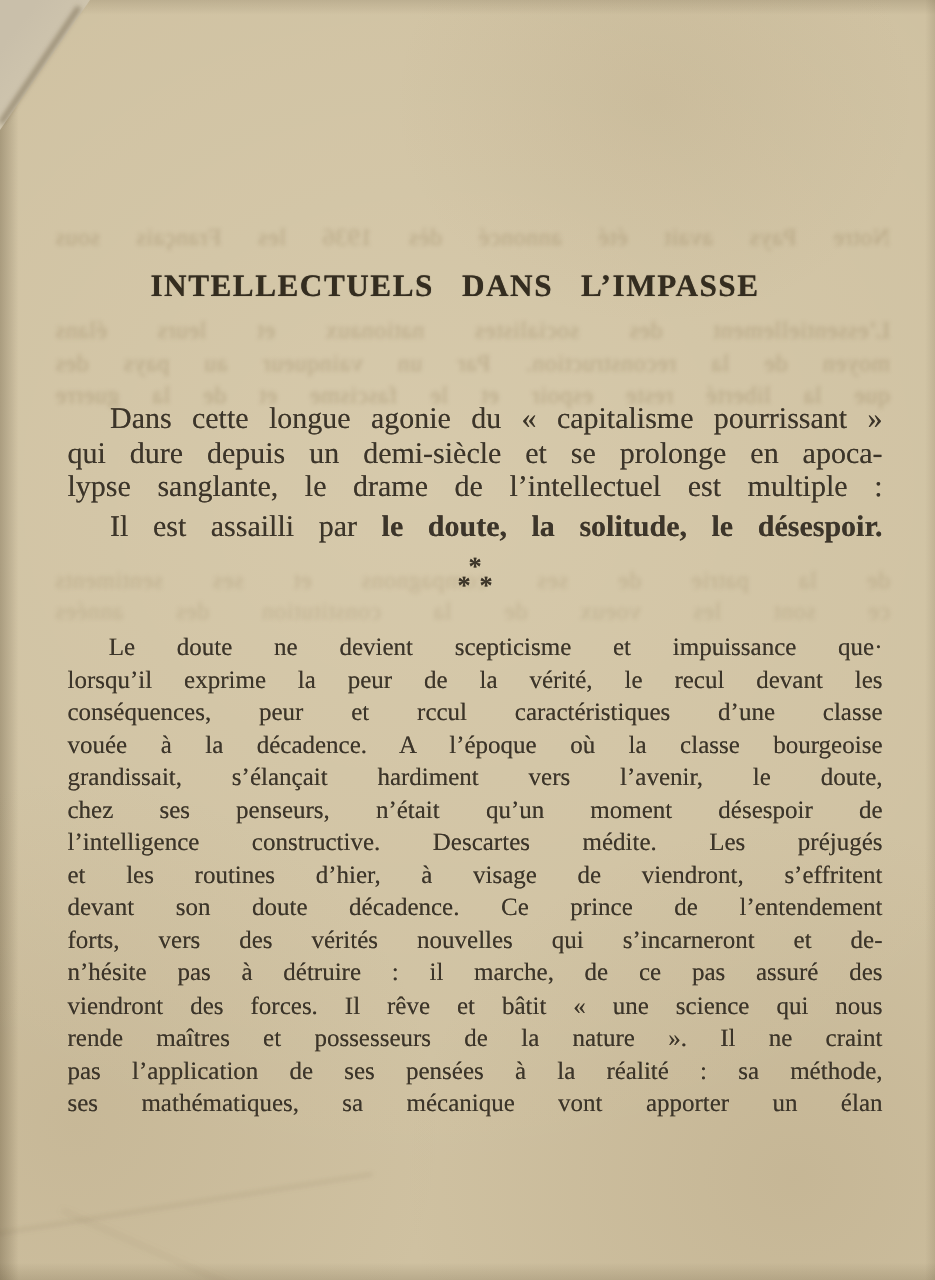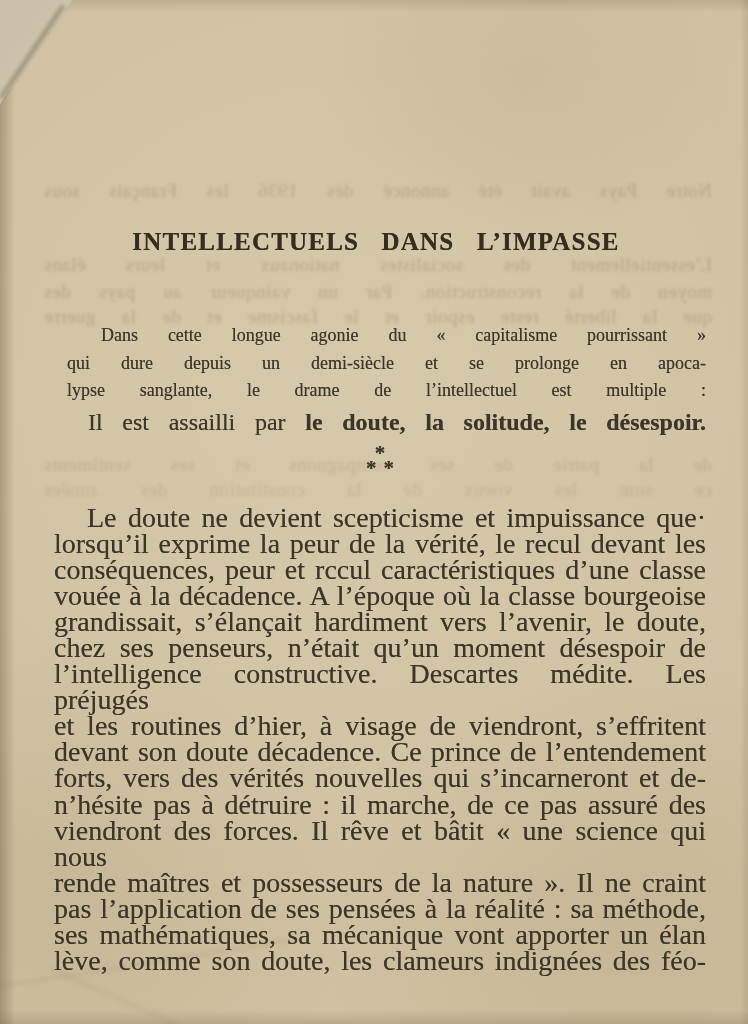--- a/index.html
+++ b/index.html
@@ -66,56 +66,56 @@
   }
   .ghost-line:nth-child(1) { top: 180px; }
   .ghost-line:nth-child(2) { top: 254px; }
   .ghost-line:nth-child(3) { top: 281px; }
   .ghost-line:nth-child(4) { top: 306px; }
   .ghost-line:nth-child(5) { top: 454px; color: rgba(122,98,58,0.22); }
   .ghost-line:nth-child(6) { top: 479px; color: rgba(122,98,58,0.20); }
 
   .title {
     position: absolute; top: 216px; left: 0;
-    width: 728px; margin: 12px;
+    width: 728px; margin: 0;
     text-align: center;
     font-size: 25px; font-weight: 700;
     letter-spacing: 1.2px; word-spacing: 15px;
     color: #342d20;
     text-shadow: 0 0 0.6px rgba(52,45,32,0.8);
   }
   .content {
     position: absolute; left: 54px; top: 322px;
     width: 652px;
     color: #3c352a;
     text-shadow: 0 0 0.5px rgba(60,50,35,0.65);
   }
   .line {
     text-align: justify;
     text-align-last: justify;
   }
-  .para-1 { font-size: 18px; line-height: 27.5px; margin-left: 13px; }
+  .para-1 { font-size: 24px; line-height: 27.5px; }
   .para-1 .line:first-child { text-indent: 34px; }
   .assertion {
     margin-top: 4px;
     font-size: 24px; line-height: 27px;
     text-indent: 34px;
     text-align: justify;
     text-align-last: justify;
   }
   .assertion .b { font-weight: 700; }
   .asterism {
     margin-top: 10px;
     text-align: center;
     font-weight: 700;
     color: #3c352a;
   }
   .ast-top { font-size: 21px; line-height: 14px; }
   .ast-bottom { font-size: 21px; line-height: 17px; letter-spacing: 7px; padding-left: 7px; }
-  .para-2 { margin-top: 28px; font-size: 28px; line-height: 26.1px; }
+  .para-2 { margin-top: 28px; font-size: 20px; line-height: 26.1px; }
   .para-2 .line:first-child { text-indent: 33px; }
 </style>
 </head>
 <body>
 
 <div class="page">
 
   <div class="ghost">
       <div class="ghost-line">Notre Pays avait été annoncé dès 1936 les Français sous</div>
       <div class="ghost-line">L’essentiellement des socialistes nationaux et leurs élans</div>
@@ -156,17 +156,16 @@
         <div class="line">chez ses penseurs, n’était qu’un moment désespoir de</div>
         <div class="line">l’intelligence constructive. Descartes médite. Les préjugés</div>
         <div class="line">et les routines d’hier, à visage de viendront, s’effritent</div>
         <div class="line">devant son doute décadence. Ce prince de l’entendement</div>
         <div class="line">forts, vers des vérités nouvelles qui s’incarneront et de-</div>
         <div class="line">n’hésite pas à détruire : il marche, de ce pas assuré des</div>
         <div class="line">viendront des forces. Il rêve et bâtit « une science qui nous</div>
         <div class="line">rende maîtres et possesseurs de la nature ». Il ne craint</div>
         <div class="line">pas l’application de ses pensées à la réalité : sa méthode,</div>
         <div class="line">ses mathématiques, sa mécanique vont apporter un élan</div>
-        <div class="line">lève, comme son doute, les clameurs indignées des féo-</div>
       </div>
 
   </div>
 </div>
 
 </body></html>

